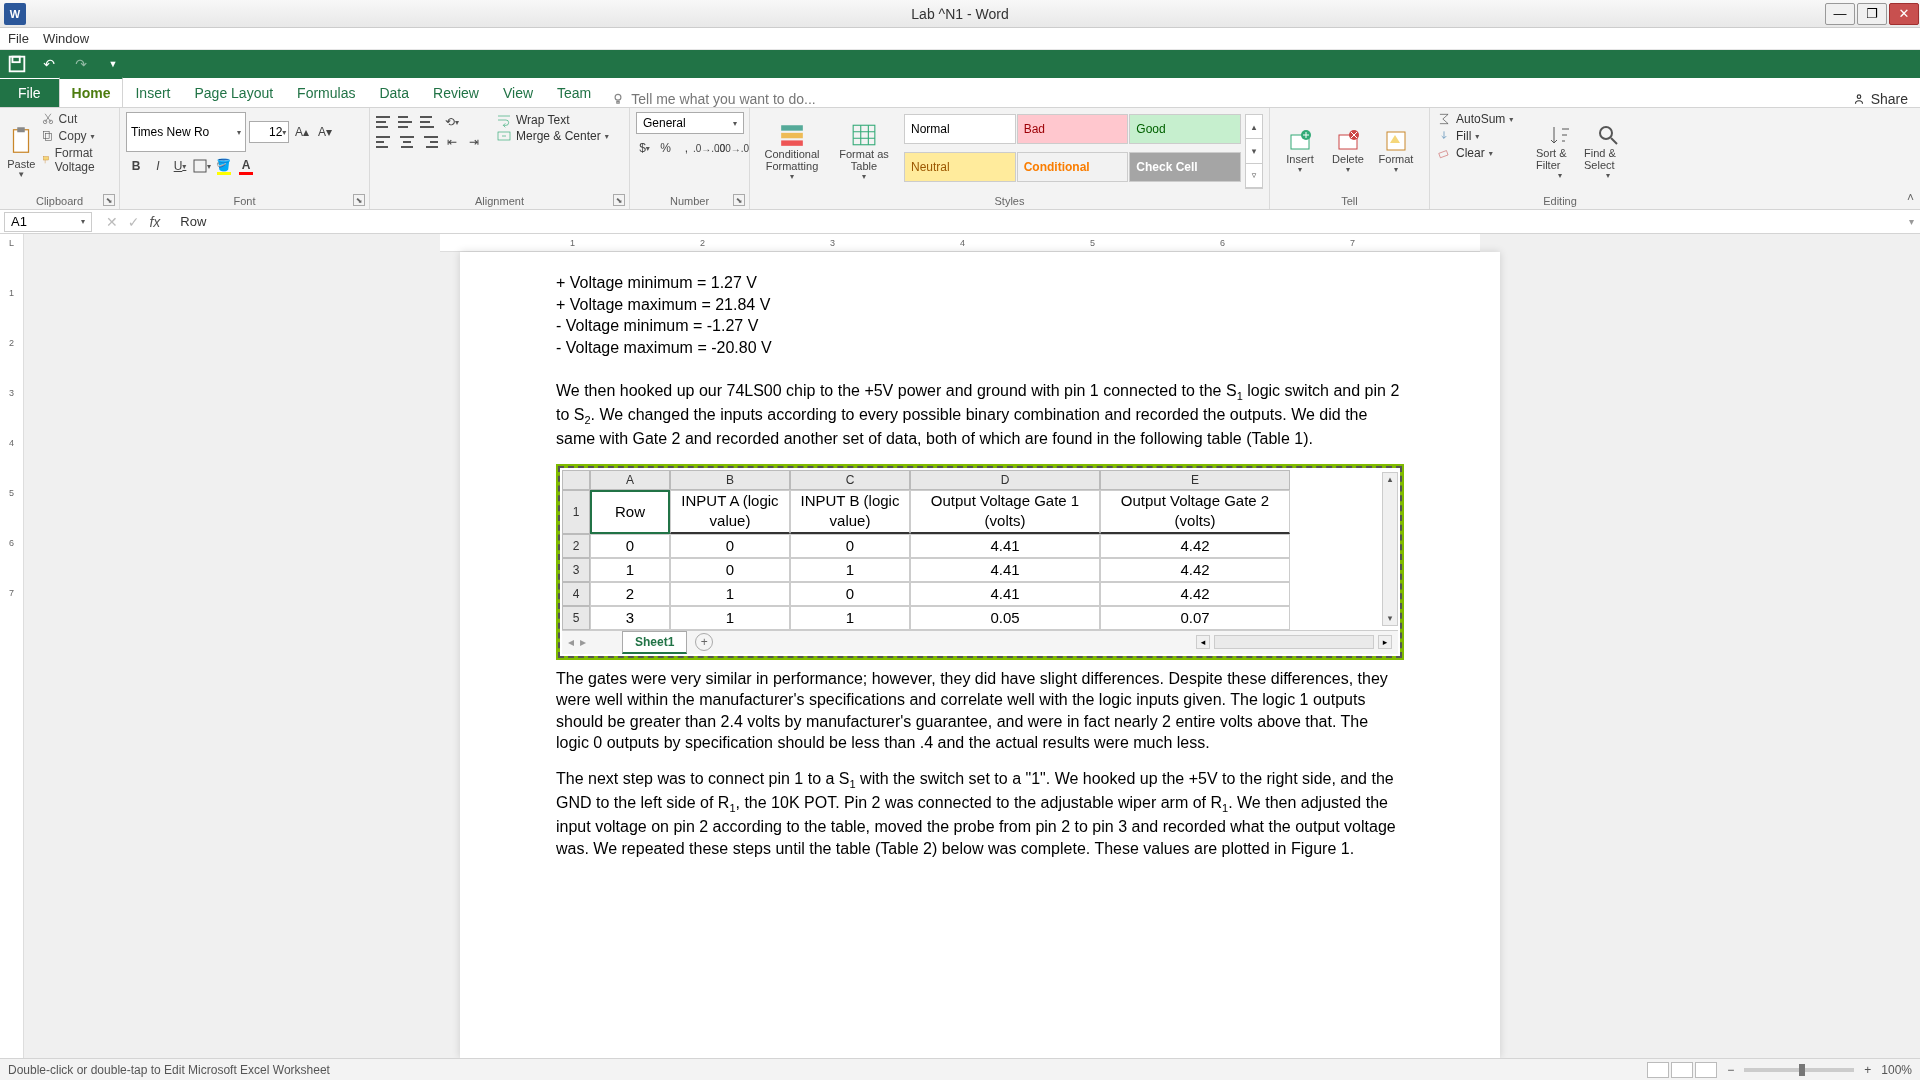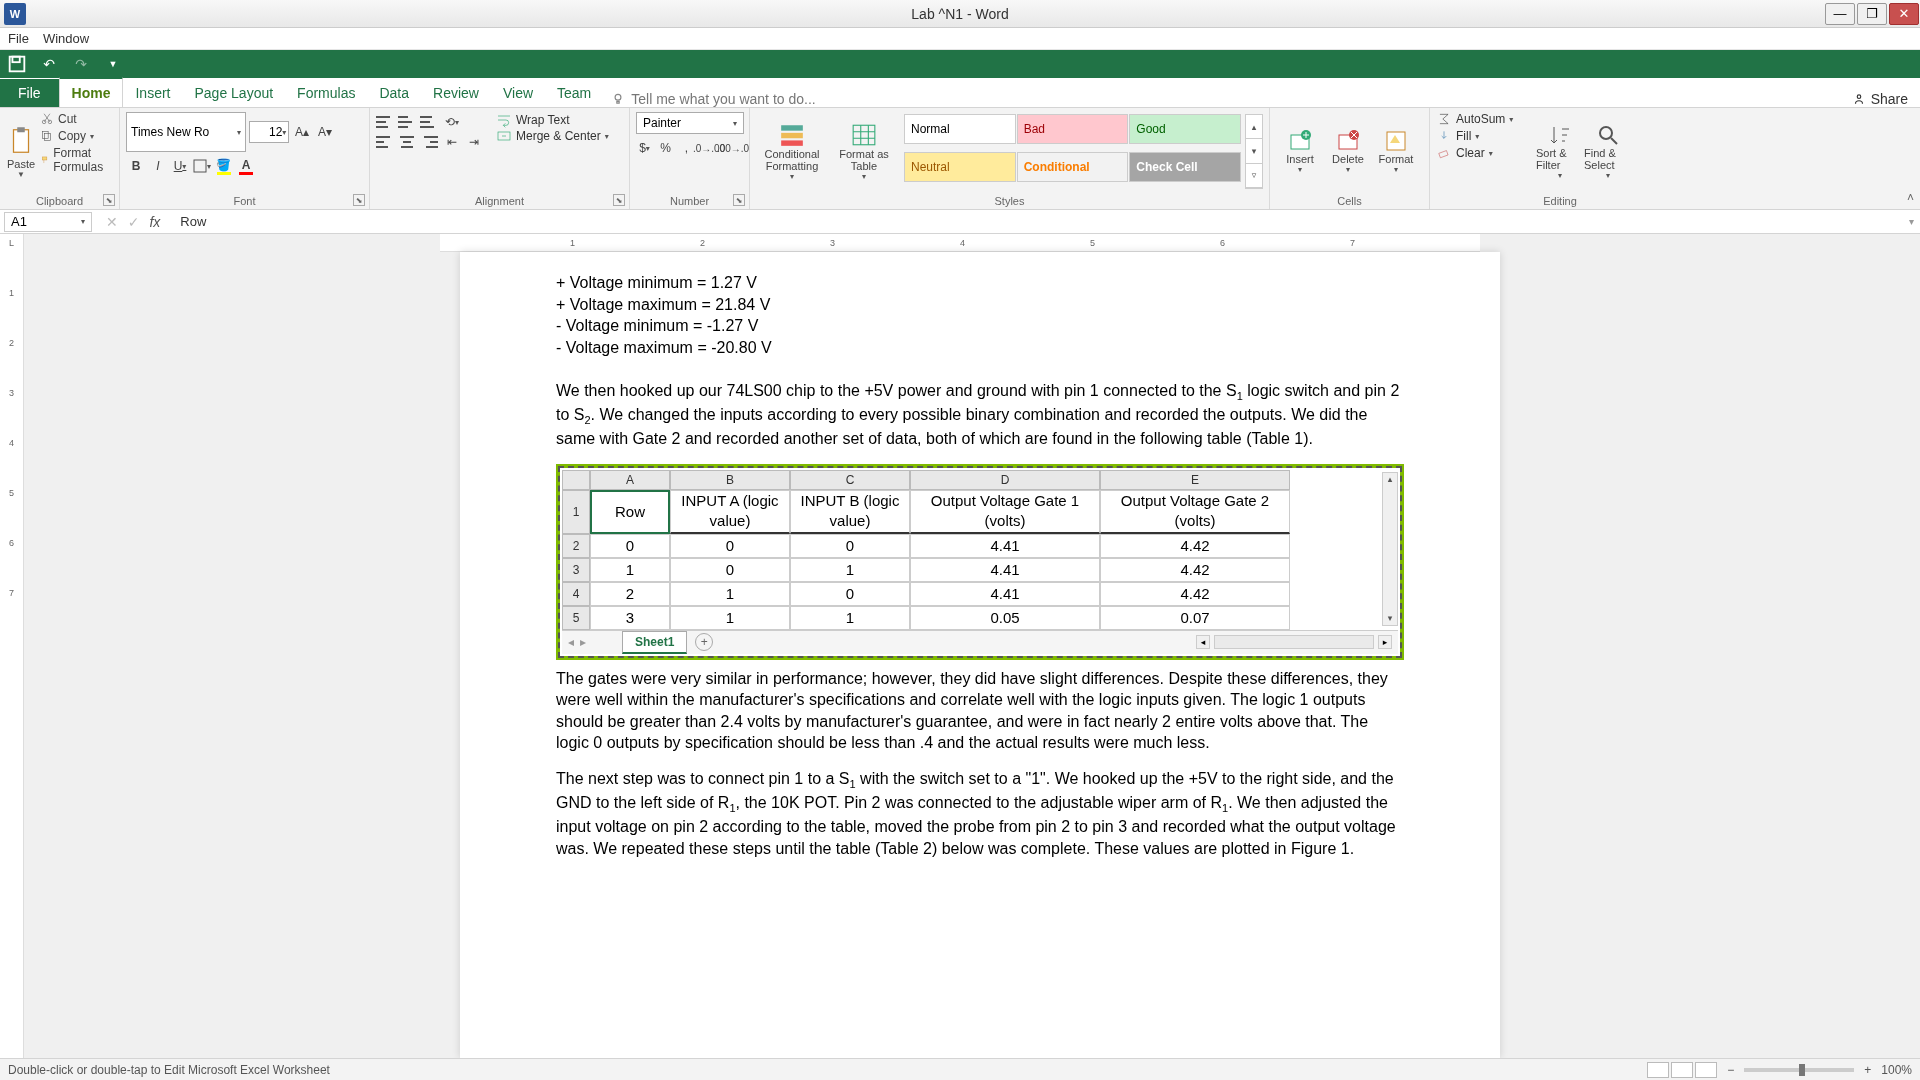--- a/index.html
+++ b/index.html
@@ -226,21 +226,21 @@
             <rect x="8" y="8" width="10" height="12"></rect>
           </svg>
           <span>Copy</span>
           <span class="caret-down">▾</span>
         </div>
       <div class="row">
           <svg viewBox="0 0 24 24" stroke="#c9872b" fill="#f5d77a">
             <rect x="6" y="4" width="12" height="8"></rect>
             <path d="M10 12v8"></path>
           </svg>
-          <span>Format Formulas</span>
+          <span>Format Voltage</span>
         </div>
     </div>
     <div class="ribbon-group-label">Clipboard</div>
     <div class="ribbon-group-launcher">⬊</div>
   </div>
 
   <div class="ribbon-group font-grp">
     <div class="font-row1">
       <div class="font-name">
           <span>Times New Ro</span>
@@ -345,21 +345,21 @@
             <span class="caret-down">▾</span>
           </div>
       </div>
     </div>
     <div class="ribbon-group-label">Alignment</div>
     <div class="ribbon-group-launcher">⬊</div>
   </div>
 
   <div class="ribbon-group num-grp">
     <div class="num-format">
-        <span>Painter</span>
+        <span>General</span>
         <span class="caret-down">▾</span>
       </div>
     <div class="num-row2">
       <div class="small-btn">$<span class="caret-down">▾</span></div>
       <div class="small-btn">%</div>
       <div class="small-btn">,</div>
       <div class="small-btn" style="font-size:10px">.0→.00</div>
       <div class="small-btn" style="font-size:10px">.00→.0</div>
     </div>
     <div class="ribbon-group-label">Number</div>
@@ -420,21 +420,21 @@
         <span class="caret-down">▾</span>
       </div>
     <div class="big-btn">
         <svg viewBox="0 0 24 24">
           <rect x="3" y="3" width="18" height="18" fill="#fff" stroke="#c9872b"></rect>
           <path d="M6 14l5-8 5 8" fill="#f5d77a"></path>
         </svg>
         <span>Format</span>
         <span class="caret-down">▾</span>
       </div>
-    <div class="ribbon-group-label">Cells</div>
+    <div class="ribbon-group-label">Tell</div>
   </div>
 
   <div class="ribbon-group edit-grp" style="border-right:none">
     <div class="edit-left">
       <div class="row">
           <svg viewBox="0 0 24 24" stroke="#333" fill="none">
             <path d="M5 4h14L10 12l9 8H5"></path>
           </svg>
           <span>AutoSum</span>
           <span class="caret-down">▾</span>

